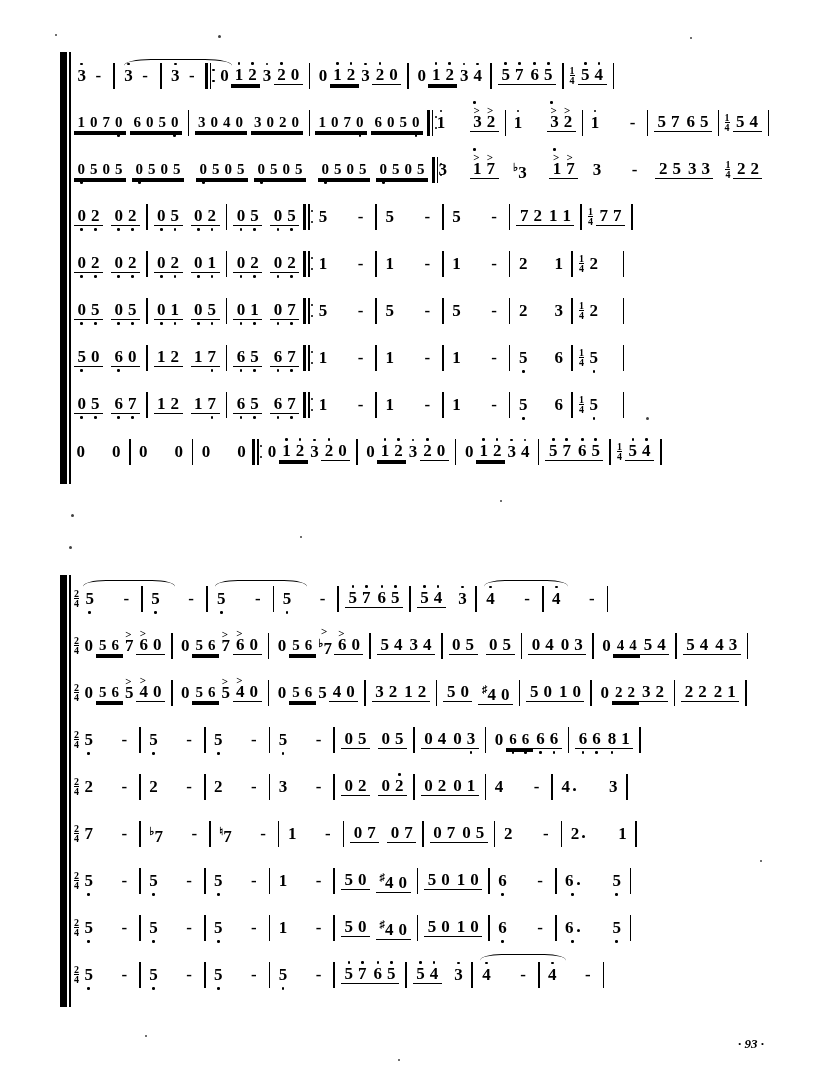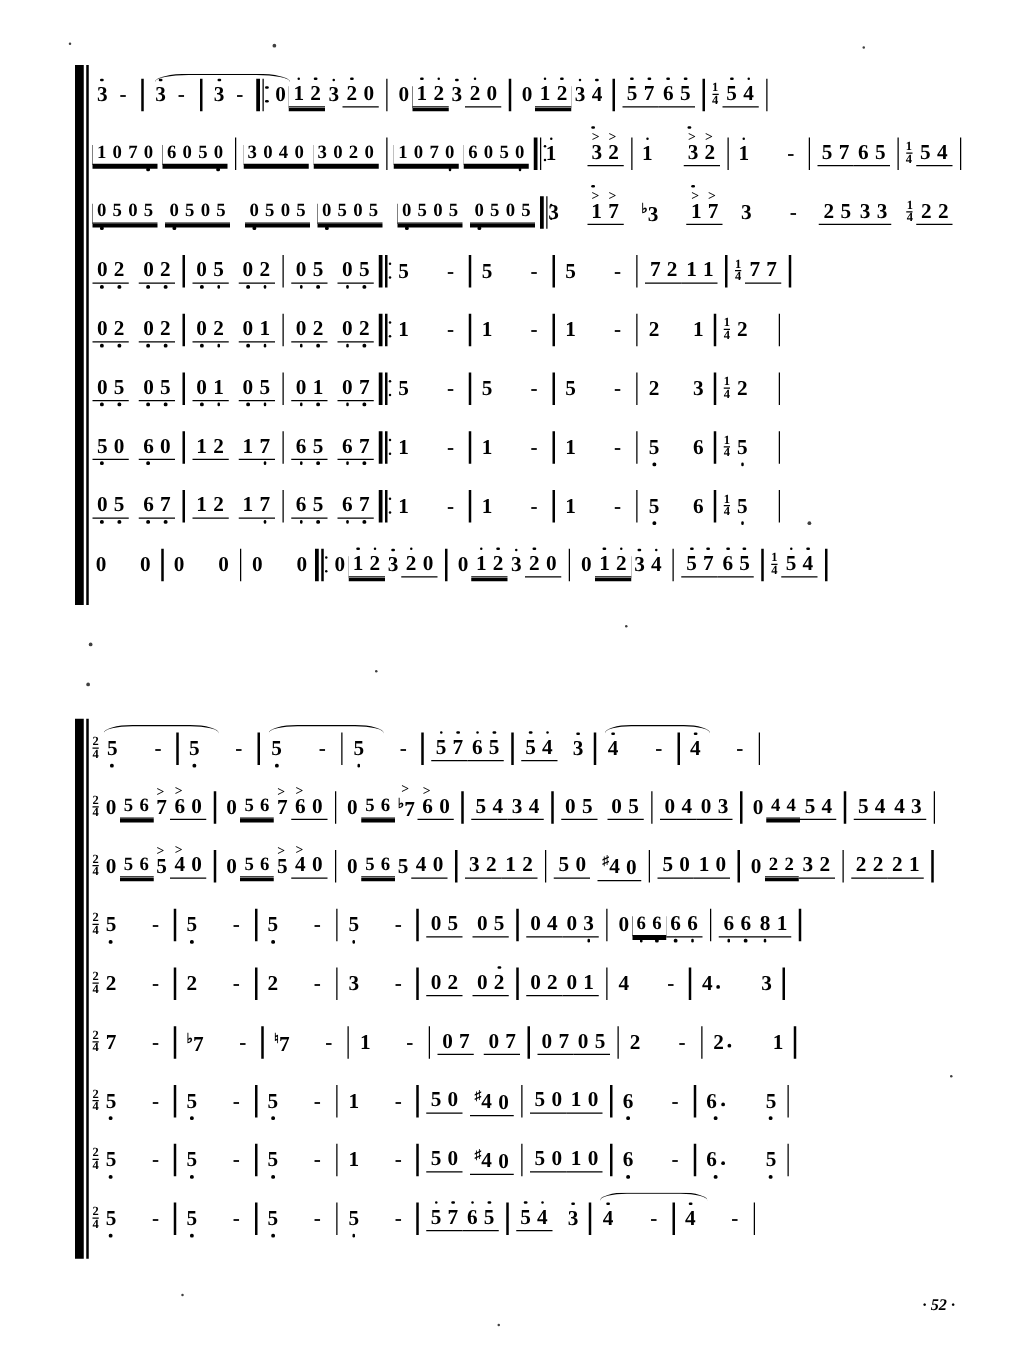--- a/index.html
+++ b/index.html
@@ -780,21 +780,21 @@
         <span class="n dotup">4</span>
       </span>
       <span class="n dash" style="margin-left:20px;">-</span>
       <span class="bar"></span>
       <span class="n dotup">4</span>
       <span class="n dash" style="margin-left:20px;">-</span>
       <span class="bar"></span>
     </div>
   </div>
 
-  <div class="pageno">· 52 ·</div>
+  <div class="pageno">· 93 ·</div>
 
   <div class="speck" style="left:55px;top:34px;width:2px;height:2px;"></div>
   <div class="speck" style="left:218px;top:35px;width:3px;height:3px;"></div>
   <div class="speck" style="left:690px;top:37px;width:2px;height:2px;"></div>
   <div class="speck" style="left:71px;top:514px;width:3px;height:3px;"></div>
   <div class="speck" style="left:69px;top:546px;width:3px;height:3px;"></div>
   <div class="speck" style="left:300px;top:536px;width:2px;height:2px;"></div>
   <div class="speck" style="left:500px;top:500px;width:2px;height:2px;"></div>
   <div class="speck" style="left:646px;top:417px;width:3px;height:3px;"></div>
   <div class="speck" style="left:760px;top:860px;width:2px;height:2px;"></div>

